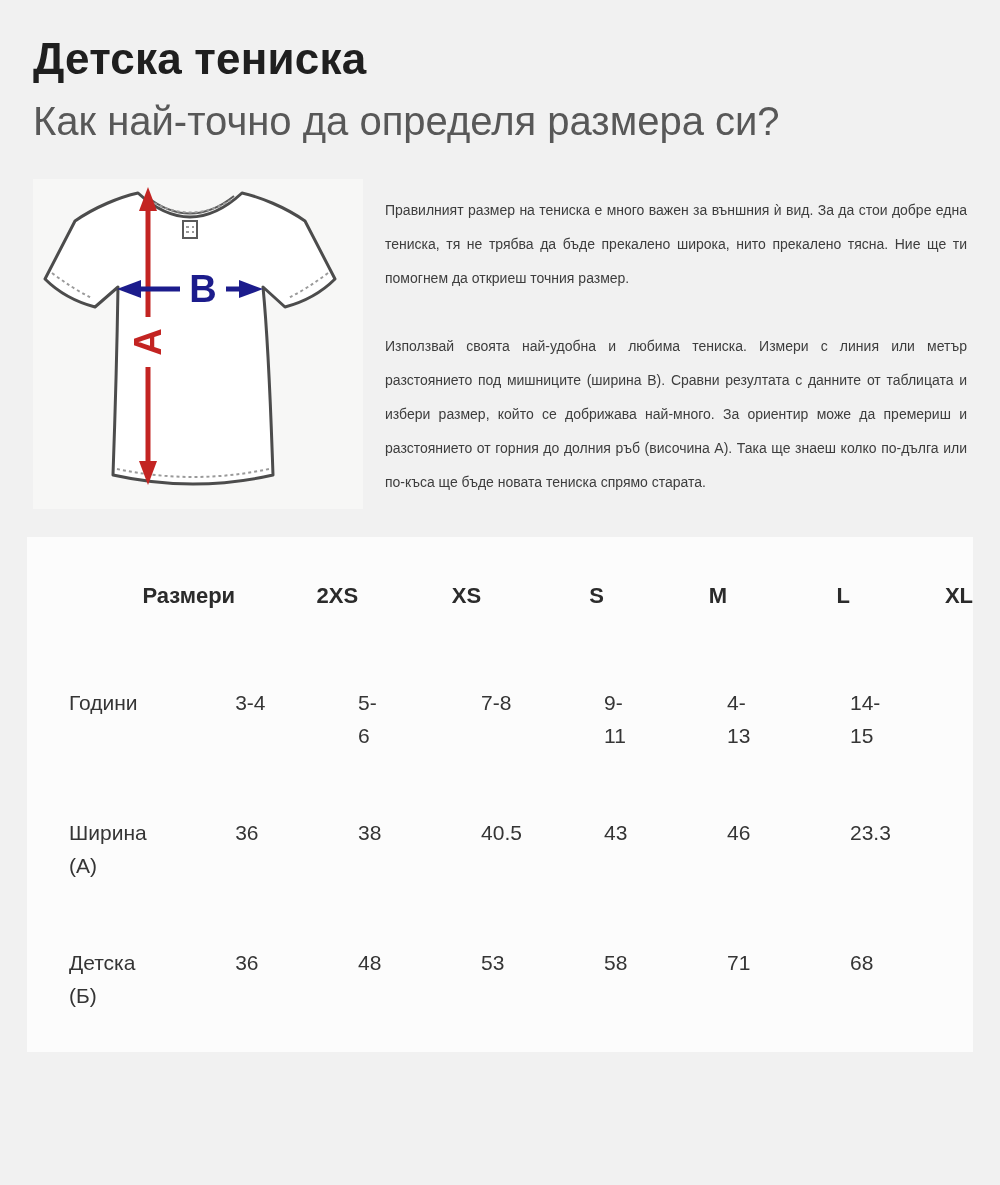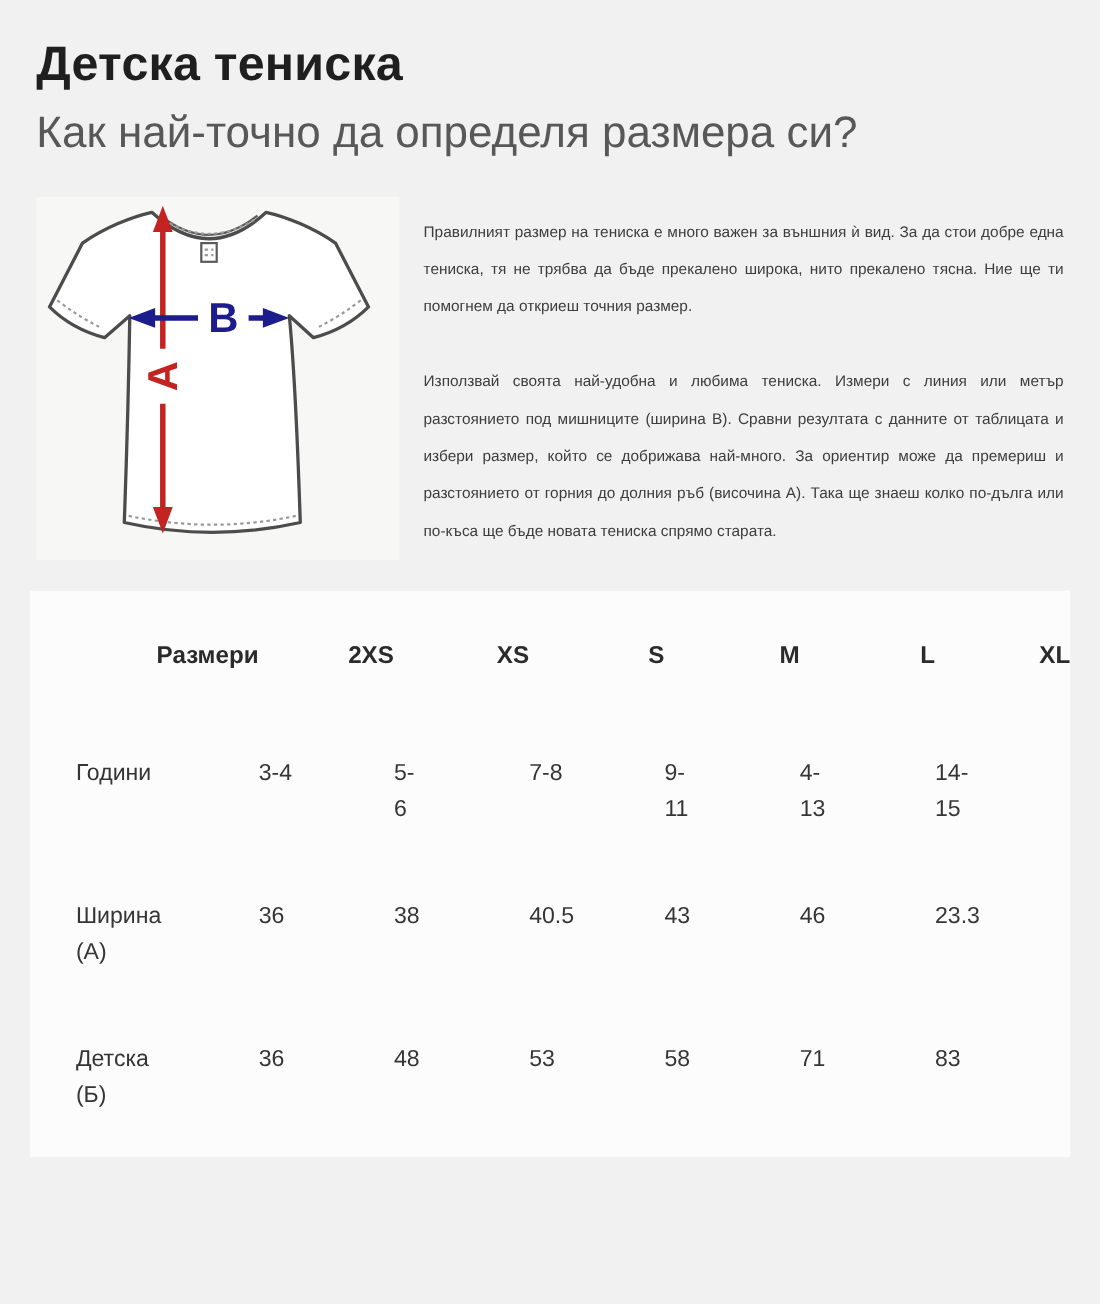--- a/index.html
+++ b/index.html
@@ -154,19 +154,19 @@
           <td>23.3</td>
         </tr>
         <tr>
           <th>Детска
 (Б)</th>
           <td>36</td>
           <td>48</td>
           <td>53</td>
           <td>58</td>
           <td>71</td>
-          <td>83</td>
+          <td>68</td>
         </tr>
       </tbody>
     </table>
   </div>
 
 </div>
 
 </body></html>

